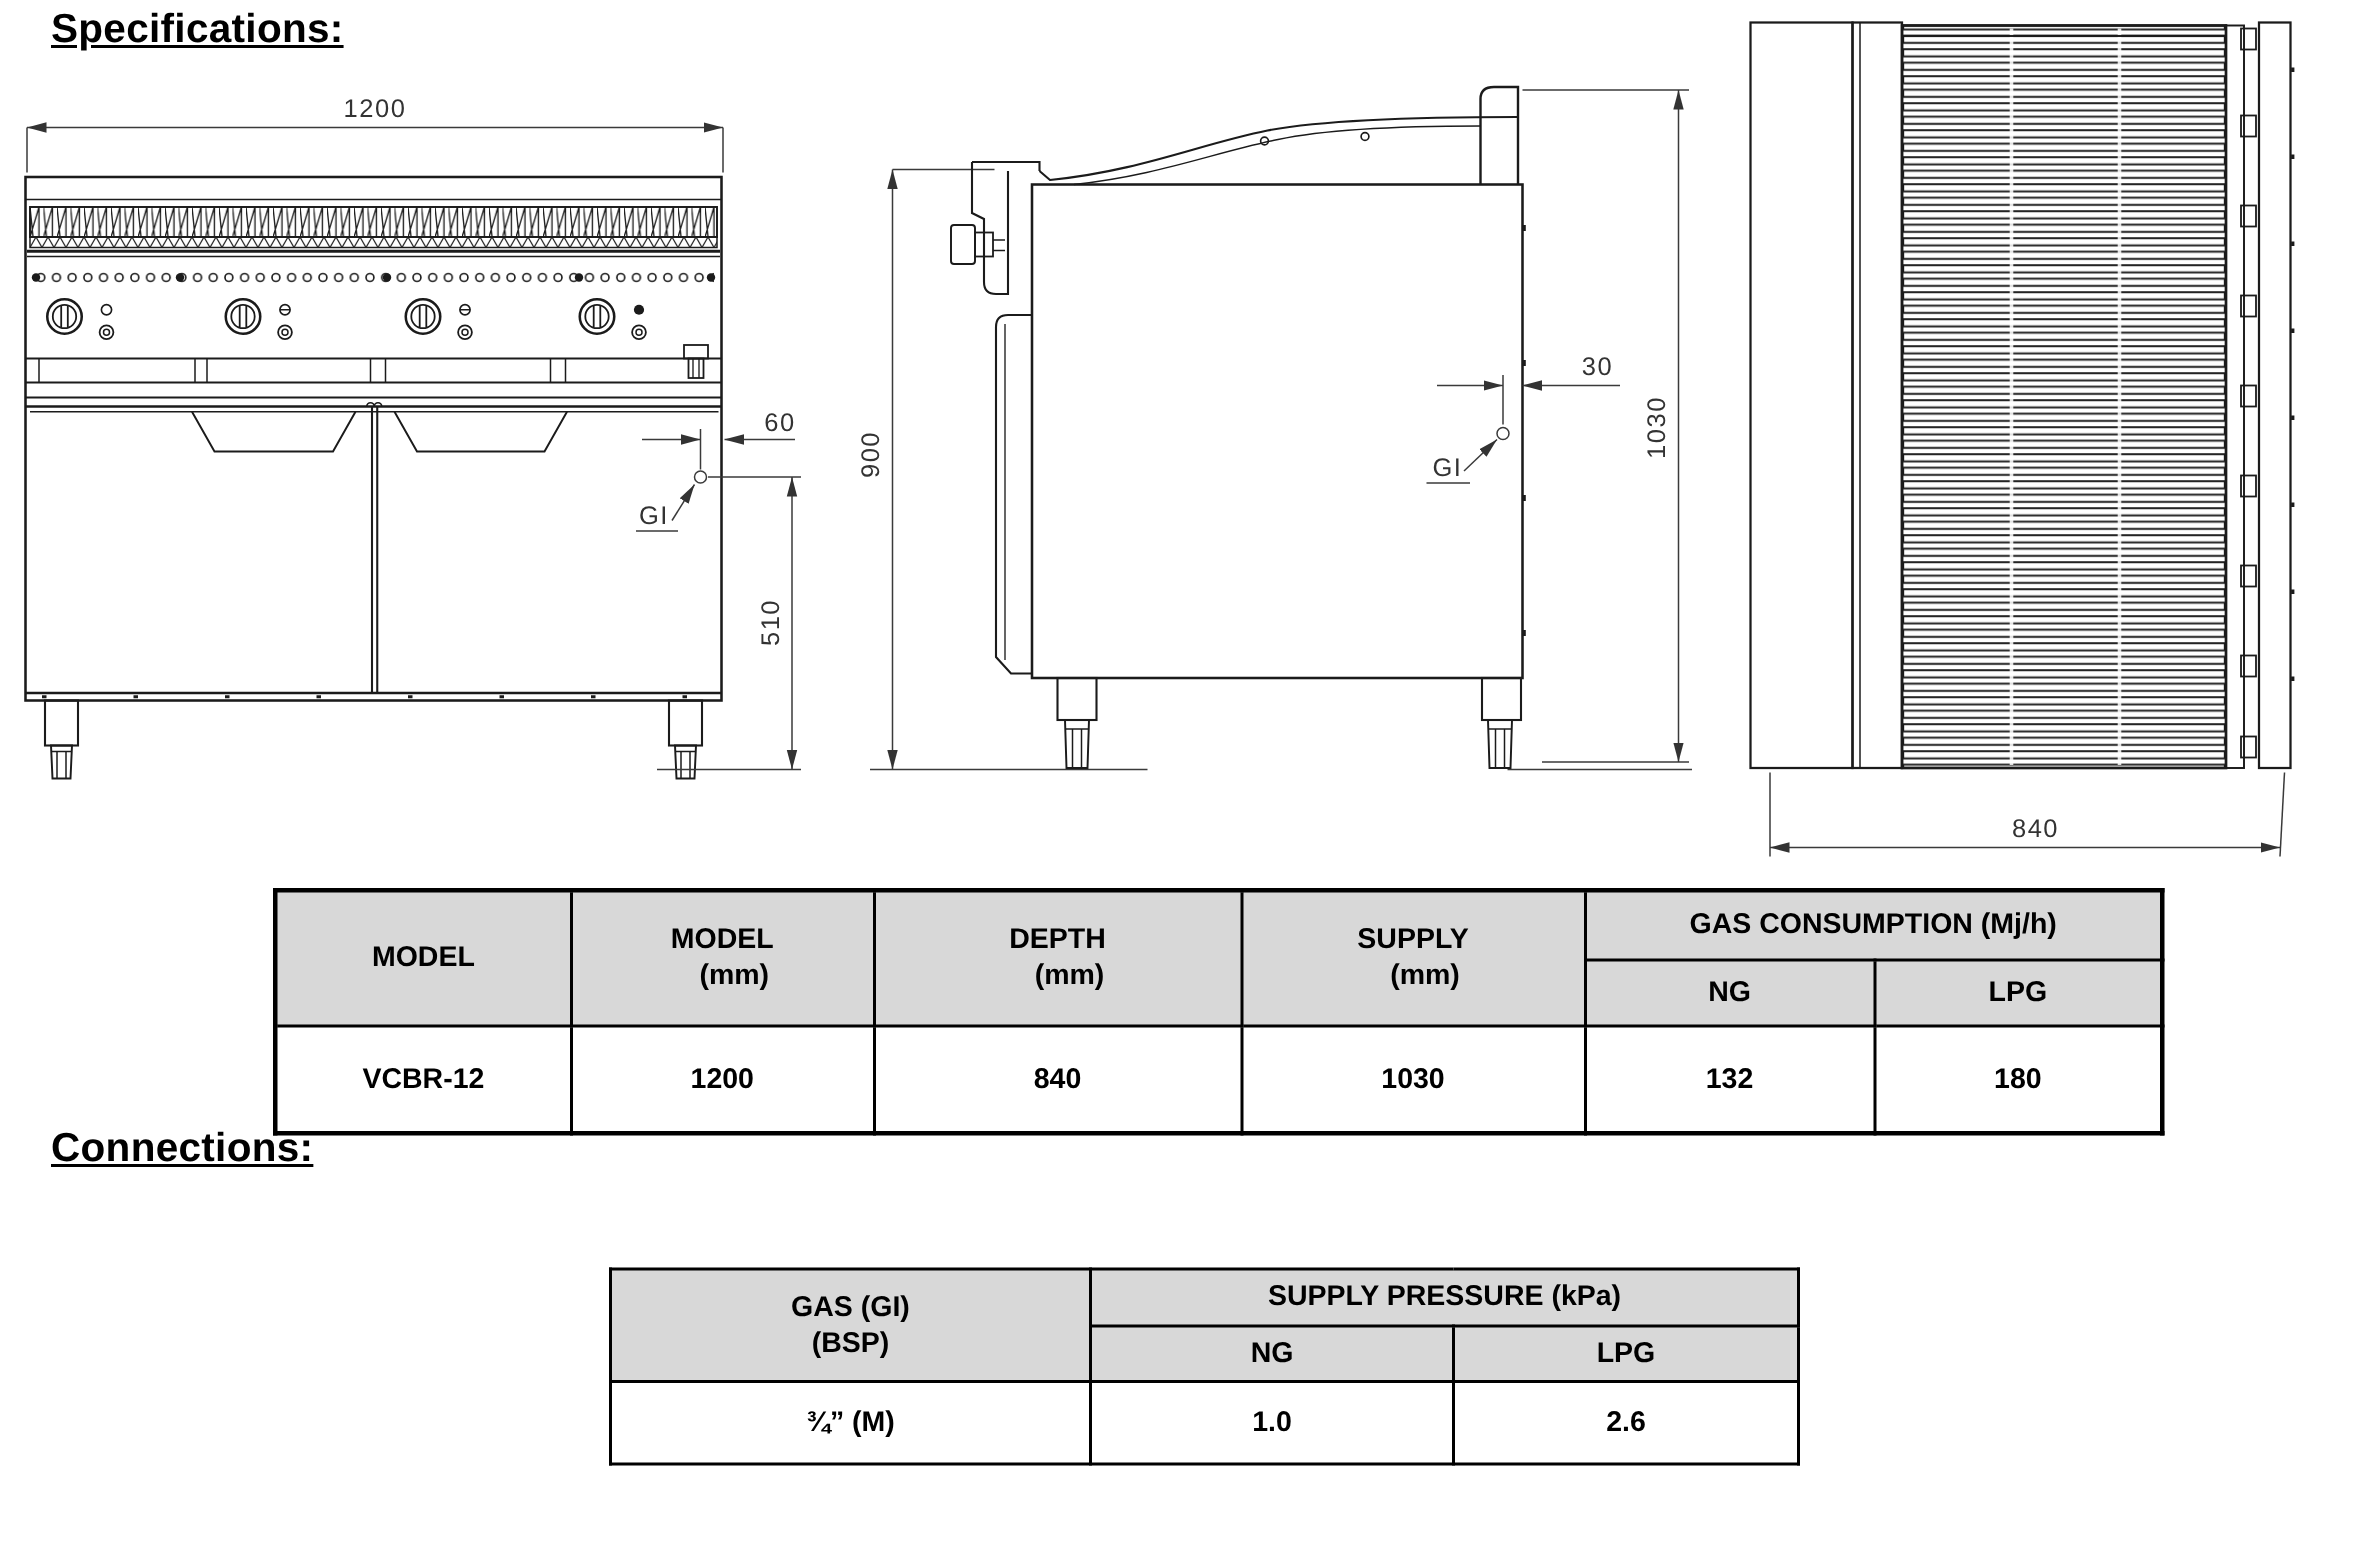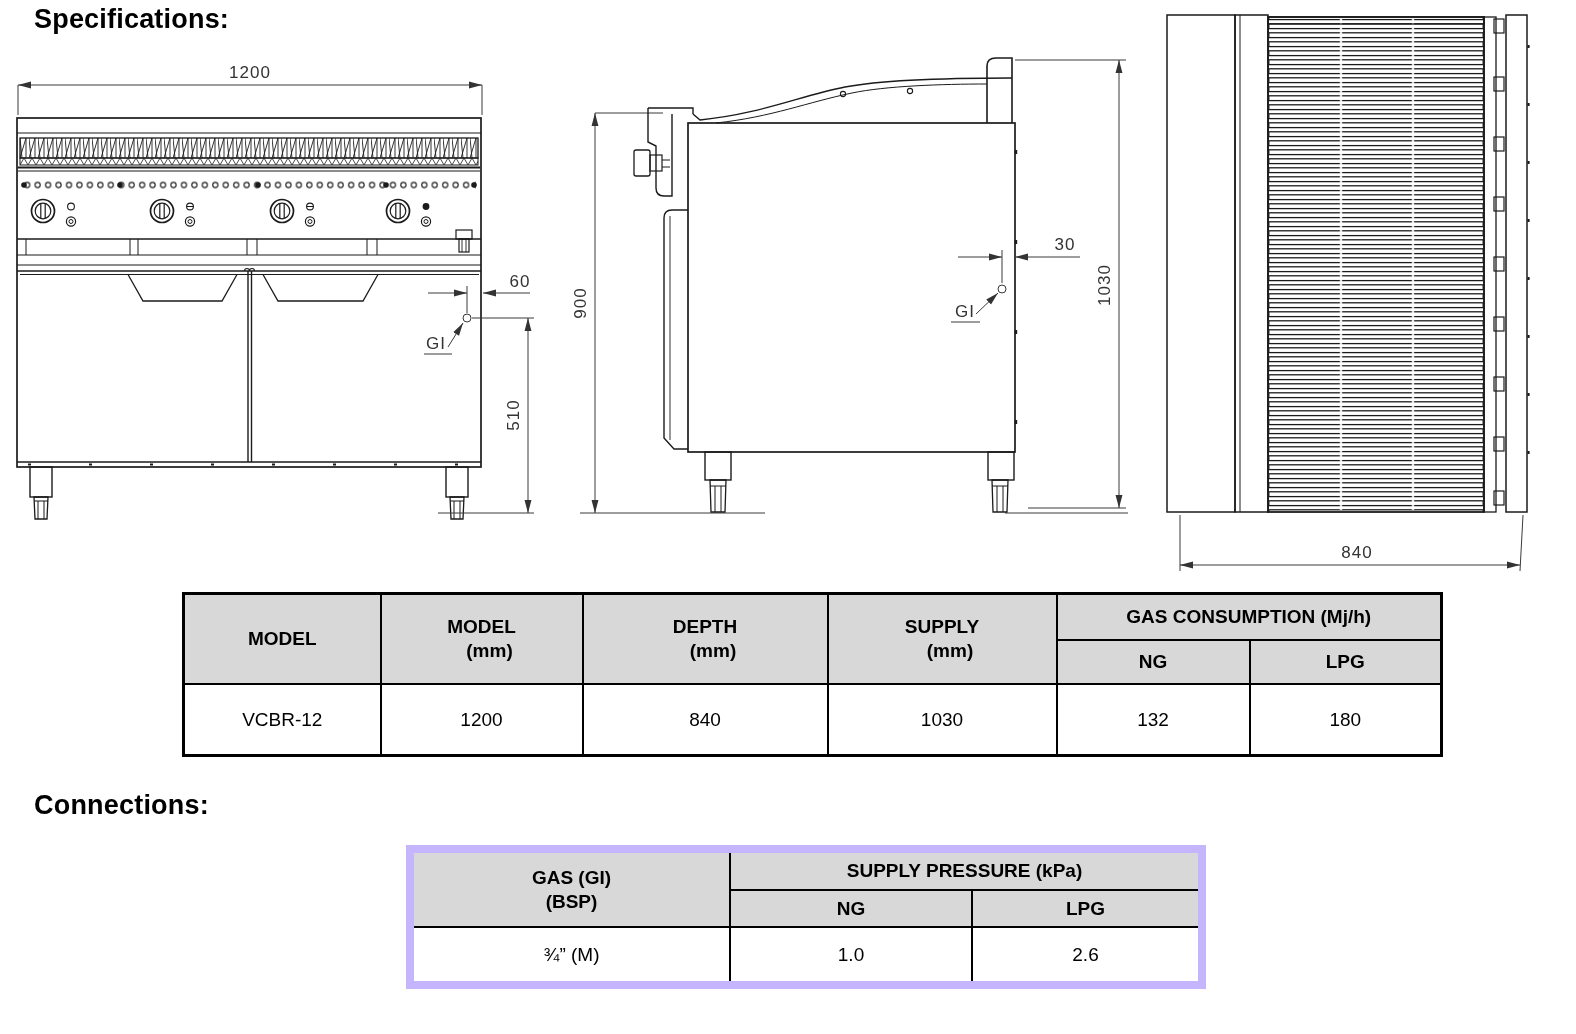--- a/index.html
+++ b/index.html
@@ -1,30 +1,30 @@
 <!DOCTYPE html>
 <html><head>
 <meta charset="utf-8">
 <style>
   html,body{margin:0;padding:0;background:#fff;}
   body{width:1576px;height:1034px;font-family:"Liberation Sans",sans-serif;color:#000;}
   .page{position:relative;width:1576px;height:1034px;background:#fff;overflow:hidden;}
-  .heading{position:absolute;font-size:27px;font-weight:bold;letter-spacing:.2px;}
+  .heading{position:absolute;font-size:27px;font-weight:bold;letter-spacing:.2px;text-decoration:underline;}
   .h-spec{left:34px;top:4px;}
-  .h-conn{left:34px;top:790px;}
+  .h-conn{left:34px;top:750px;}
   svg{position:absolute;overflow:visible;}
   svg .ln{stroke:#1b1b1b;fill:none;}
   svg .dim{stroke:#3a3a3a;stroke-width:1;fill:none;}
   svg .dimtxt{font-family:"Liberation Sans",sans-serif;font-size:17px;fill:#333;letter-spacing:1px;}
   table{position:absolute;border-collapse:collapse;table-layout:fixed;background:#fff;}
   .spec-table{left:182px;top:592px;width:1258px;border:3px solid #000;}
-  .conn-table{left:406px;top:845px;width:792px;border:8px solid #c4b5fd;}
+  .conn-table{left:406px;top:845px;width:792px;border:2px solid #c4b5fd;}
   th,td{border:2px solid #000;text-align:center;vertical-align:middle;padding:0;}
   th{background:#d8d8d8;font-size:19px;font-weight:bold;line-height:1.25;}
-  td{font-size:19px;font-weight:normal;}
+  td{font-size:19px;font-weight:bold;}
   .spec-table thead tr:nth-child(1) th{height:44px;}
   .spec-table thead tr:nth-child(2) th{height:42px;}
   .spec-table tbody td{height:69px;}
   .conn-table thead tr:nth-child(1) th{height:36px;}
   .conn-table thead tr:nth-child(2) th{height:35px;}
   .conn-table tbody td{height:53px;}
   .unit{font-weight:bold;margin-left:16px;}
 </style>
 </head>
 <body>

